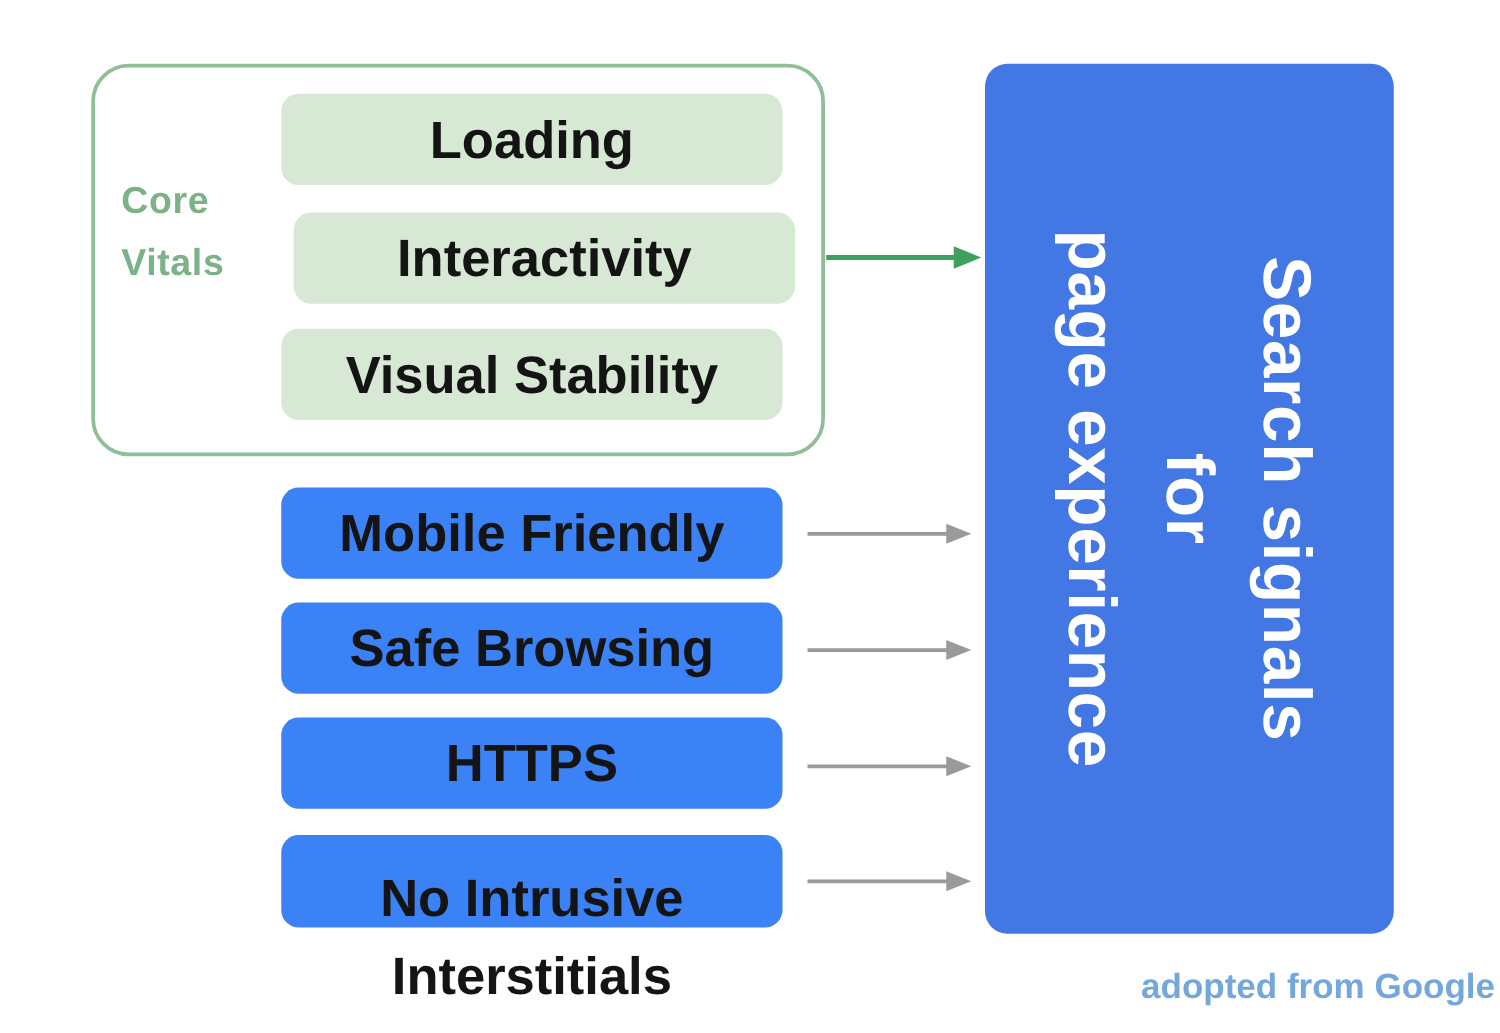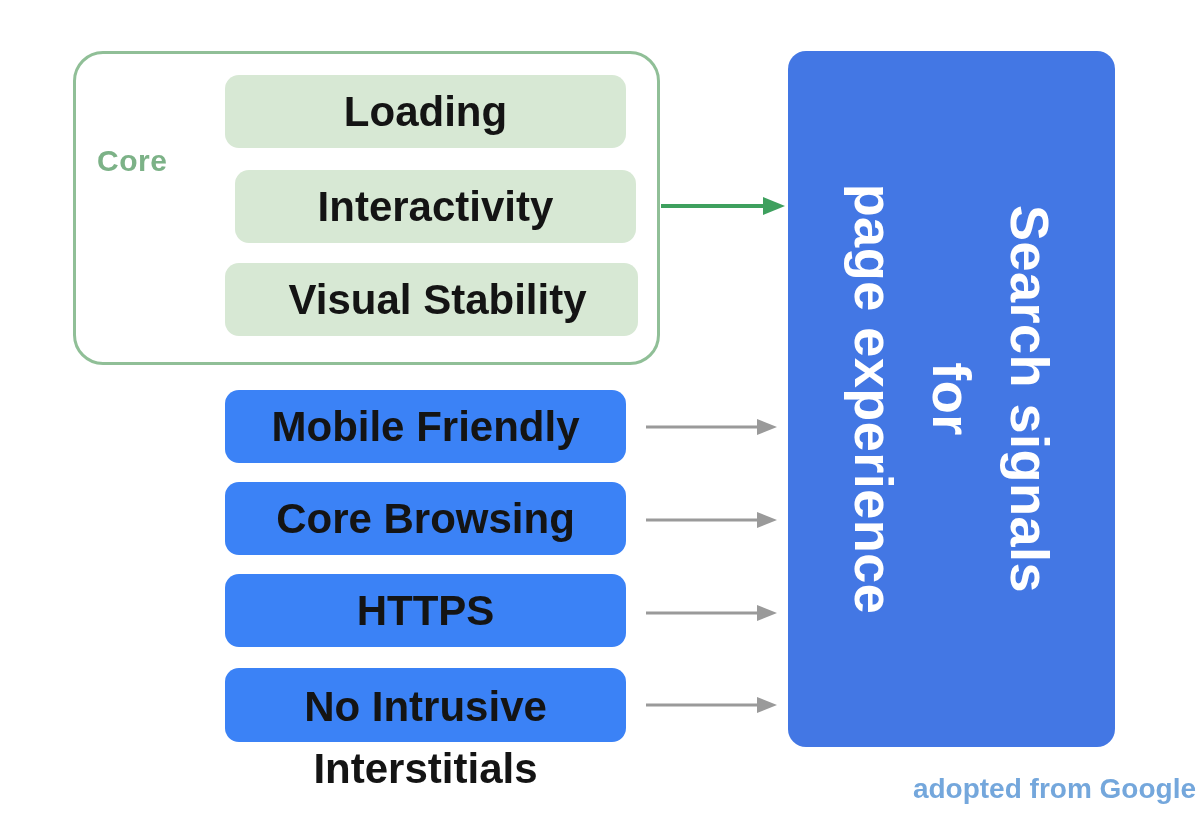--- a/index.html
+++ b/index.html
@@ -53,39 +53,39 @@
     font-weight: bold;
     color: #141414;
     font-size: 42px;
     white-space: nowrap;
   }
   .pill.green { background: #d7e8d4; }
   .pill.gray  { background: #3b82f6; }
 
   .pill.loading        { top: 75px;  }
   .pill.interactivity  { top: 170px; margin-left: 10px; }
-  .pill.visual         { top: 263px; padding-left: 12px; }
+  .pill.visual         { top: 263px; }
 
   .pill.mobile   { top: 390px; }
   .pill.safe     { top: 482px; }
   .pill.https    { top: 574px; }
 
   
   .pill.interstitials {
     top: 668px;
     height: 74px;
     align-items: flex-start;
     overflow: visible;
   }
   .pill.interstitials .wrap2 {
     white-space: normal;
     text-align: center;
     width: 380px;
     line-height: 62px;
-    padding-top: 8px;
+    padding-top: 20px;
   }
 
   
   .blue-box {
     position: absolute;
     left: 788px;
     top: 51px;
     width: 327px;
     height: 696px;
     background: #4377e4;
@@ -131,28 +131,29 @@
 </style>
 </head>
 <body>
 
 <div id="stage">
 
   <div class="cwv-box"></div>
 
   <div class="cwv-label">
     <span>Core</span>
+    <span>Vitals</span>
   </div>
 
   <div class="pill green loading">Loading</div>
   <div class="pill green interactivity">Interactivity</div>
   <div class="pill green visual">Visual Stability</div>
 
   <div class="pill gray mobile">Mobile Friendly</div>
-  <div class="pill gray safe">Core Browsing</div>
+  <div class="pill gray safe">Safe Browsing</div>
   <div class="pill gray https">HTTPS</div>
   <div class="pill gray interstitials">
     <div class="wrap2">No Intrusive Interstitials</div>
   </div>
 
   <div class="blue-box">
     <div class="blue-rotated">
       <div>Search signals</div>
       <div>for</div>
       <div>page experience</div>

